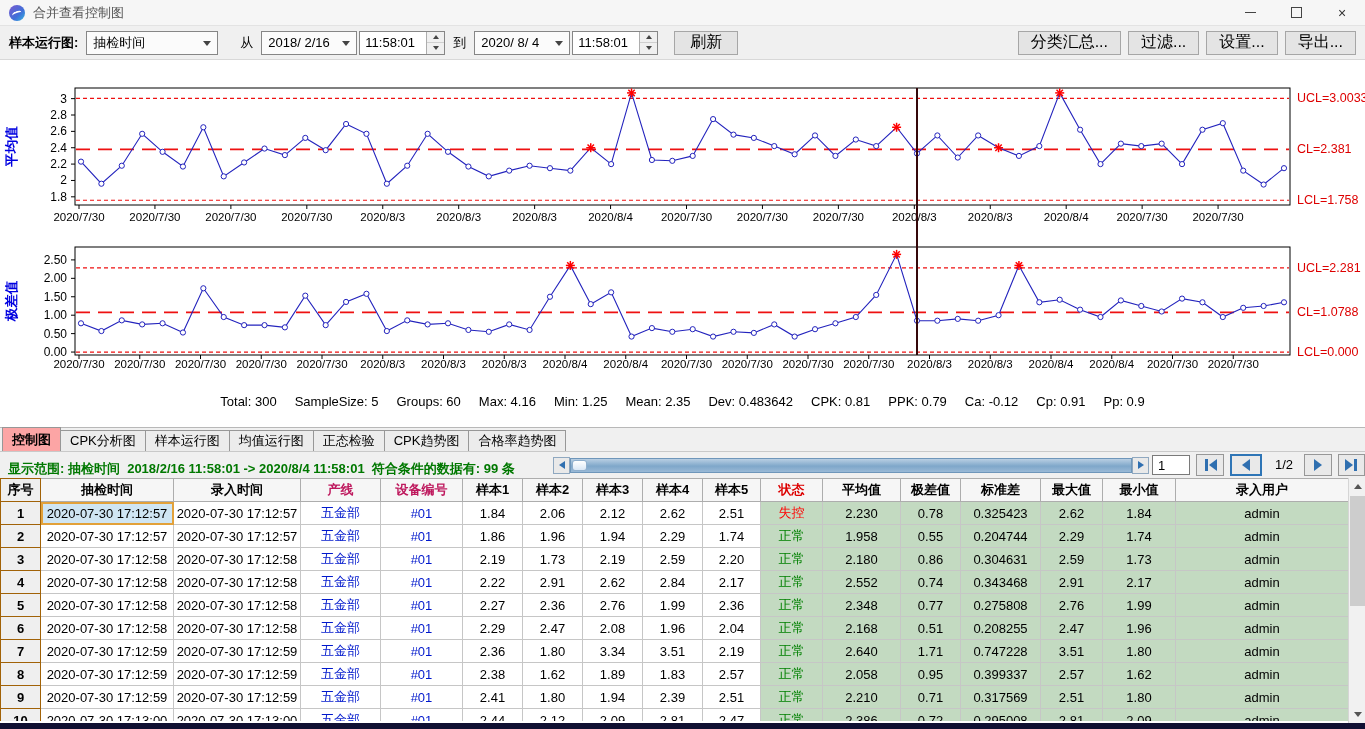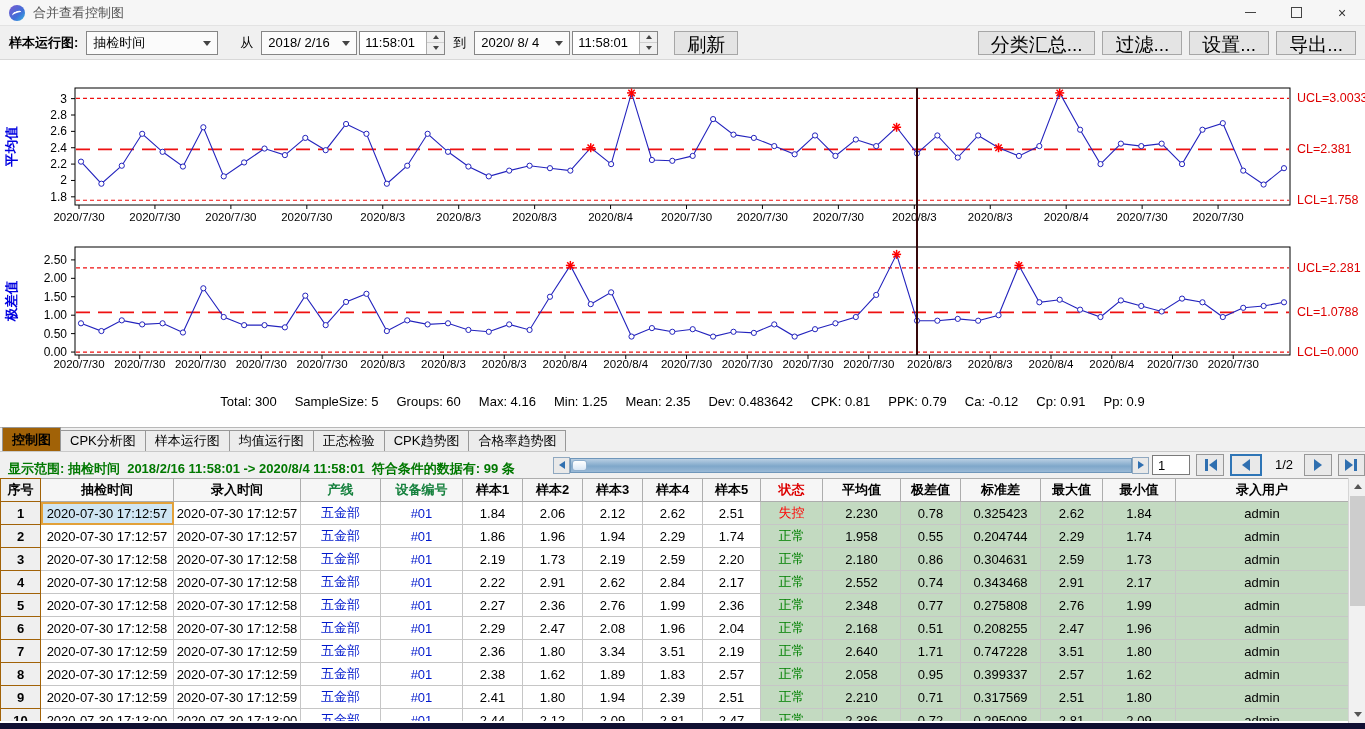--- a/index.html
+++ b/index.html
@@ -29,40 +29,40 @@
          border-top:5px solid #444;position:relative;top:3px;}
   .w-range{width:132px;margin-right:14px;}
   .w-date{width:96px;}
   .timebox{height:24px;width:86px;background:#fff;border:1px solid #868686;display:flex;box-sizing:border-box;margin-left:2px;}
   .timebox .tval{flex:1;display:flex;align-items:center;padding-left:5px;}
   .spin{width:17px;display:flex;flex-direction:column;border-left:1px solid #adadad;}
   .spin div{flex:1;background:#f0f0f0;display:flex;align-items:center;justify-content:center;border-bottom:1px solid #cfcfcf;}
   .spin div:last-child{border-bottom:none;}
   .sp-up{width:0;height:0;border:3px solid transparent;border-bottom:4px solid #444;margin-top:-3px;}
   .sp-dn{width:0;height:0;border:3px solid transparent;border-top:4px solid #444;margin-bottom:-3px;}
-  .tb-btn{height:24px;background:#e4e4e4;border:1px solid #a6a6a6;font-size:19px;
+  .tb-btn{height:24px;background:#e4e4e4;border:1px solid #a6a6a6;font-size:16px;
           font-family:inherit;padding:0 12px;margin-left:7px;}
   .btn-refresh{width:64px;margin-left:16px;}
   .tb-spacer{margin-left:auto;}
   
   .chart-panel{position:absolute;left:0;top:60px;width:1365px;height:368px;background:#fff;
                border-bottom:1px solid #b8b8b8;box-sizing:border-box;}
   .chart-title{position:absolute;left:0;top:5px;width:1365px;text-align:center;color:#0000d6;
                font-weight:bold;font-size:13px;}
   #chart1-svg{position:absolute;left:0;top:24px;}
   #chart2-svg{position:absolute;left:0;top:178px;}
   .cursor-line{position:absolute;left:916px;top:28px;width:2px;height:267px;background:#35080a;}
   .stats-line{position:absolute;left:0;top:334px;width:1365px;text-align:center;font-size:13px;}
   .stats-line span{margin:0 9px;}
   
   .tabbar{position:absolute;left:0;top:428px;width:1365px;height:24px;background:#f0f0f0;
           display:flex;align-items:flex-end;padding-left:2px;box-sizing:border-box;border-bottom:1px solid #c9c9c9;}
   .tab{height:20px;line-height:20px;padding:0 9px;background:#ececec;border:1px solid #979797;
        border-bottom:none;margin-right:-1px;font-size:13px;}
-  .tab.active{height:23px;line-height:23px;background:#a16207;position:relative;z-index:2;font-weight:bold;}
+  .tab.active{height:23px;line-height:23px;background:#fca5a5;position:relative;z-index:2;font-weight:bold;}
   
   .status-row{position:absolute;left:0;top:452px;width:1365px;height:26px;background:#f0f0f0;
               display:flex;align-items:flex-end;box-sizing:border-box;}
   .status-text{margin-left:8px;color:#007800;font-weight:bold;font-size:13px;white-space:pre;}
   .hscroll{position:absolute;left:553px;top:4px;width:596px;height:18px;display:flex;align-items:center;}
   .hs-btn{width:17px;height:17px;background:#e9e9e9;border:1px solid #8fa8c0;box-sizing:border-box;
           display:flex;align-items:center;justify-content:center;}
   .tri-l-sm{width:0;height:0;border:4px solid transparent;border-right:6px solid #2f6fb0;border-left:none;}
   .tri-r-sm{width:0;height:0;border:4px solid transparent;border-left:6px solid #2f6fb0;border-right:none;}
   .hs-track{flex:1;height:15px;background:linear-gradient(180deg,#b9cfe3 0%,#7fa7ca 55%,#99b9d6 100%);
@@ -80,21 +80,21 @@
   .pg-tri-l{width:0;height:0;border:6px solid transparent;border-right:8px solid #2f6fb0;border-left:none;}
   .pg-tri-r{width:0;height:0;border:6px solid transparent;border-left:8px solid #2f6fb0;border-right:none;}
   .pg-bar{width:3px;height:12px;background:#2f6fb0;margin:0 1px;}
   
   .table-wrap{position:absolute;left:0;top:478px;width:1348px;height:243px;overflow:hidden;}
   table{border-collapse:collapse;table-layout:fixed;width:1348px;}
   th,td{border:1px solid #c6c6c6;height:22px;padding:0;text-align:center;font-size:13px;
         overflow:hidden;white-space:nowrap;background:#fff;}
   th{background:#f6f6f6;border:1px solid #adadad;font-weight:bold;height:22px;}
   th.rownum,td.rownum{background:#efefef;border:1px solid #a16207;font-weight:bold;}
-  th.hdr-blue{color:#15803d;}
+  th.hdr-blue{color:#be185d;}
   th.hdr-red{color:#dd0000;}
   td.bluecell{color:#0018cc;}
   td.greencell{background:#c3dac1;}
   td.status-bad{color:#ff0000;}
   td.status-ok{color:#008000;}
   td.selected{background:#cfe5f3;outline:2px solid #e2a13a;outline-offset:-2px;}
   .vscroll{position:absolute;left:1348px;top:478px;width:17px;height:245px;background:#f1f1f1;
            border-left:1px solid #d5d5d5;box-sizing:border-box;}
   .vs-btn{position:absolute;left:0;width:17px;height:17px;background:#f1f1f1;
           display:flex;align-items:center;justify-content:center;}

